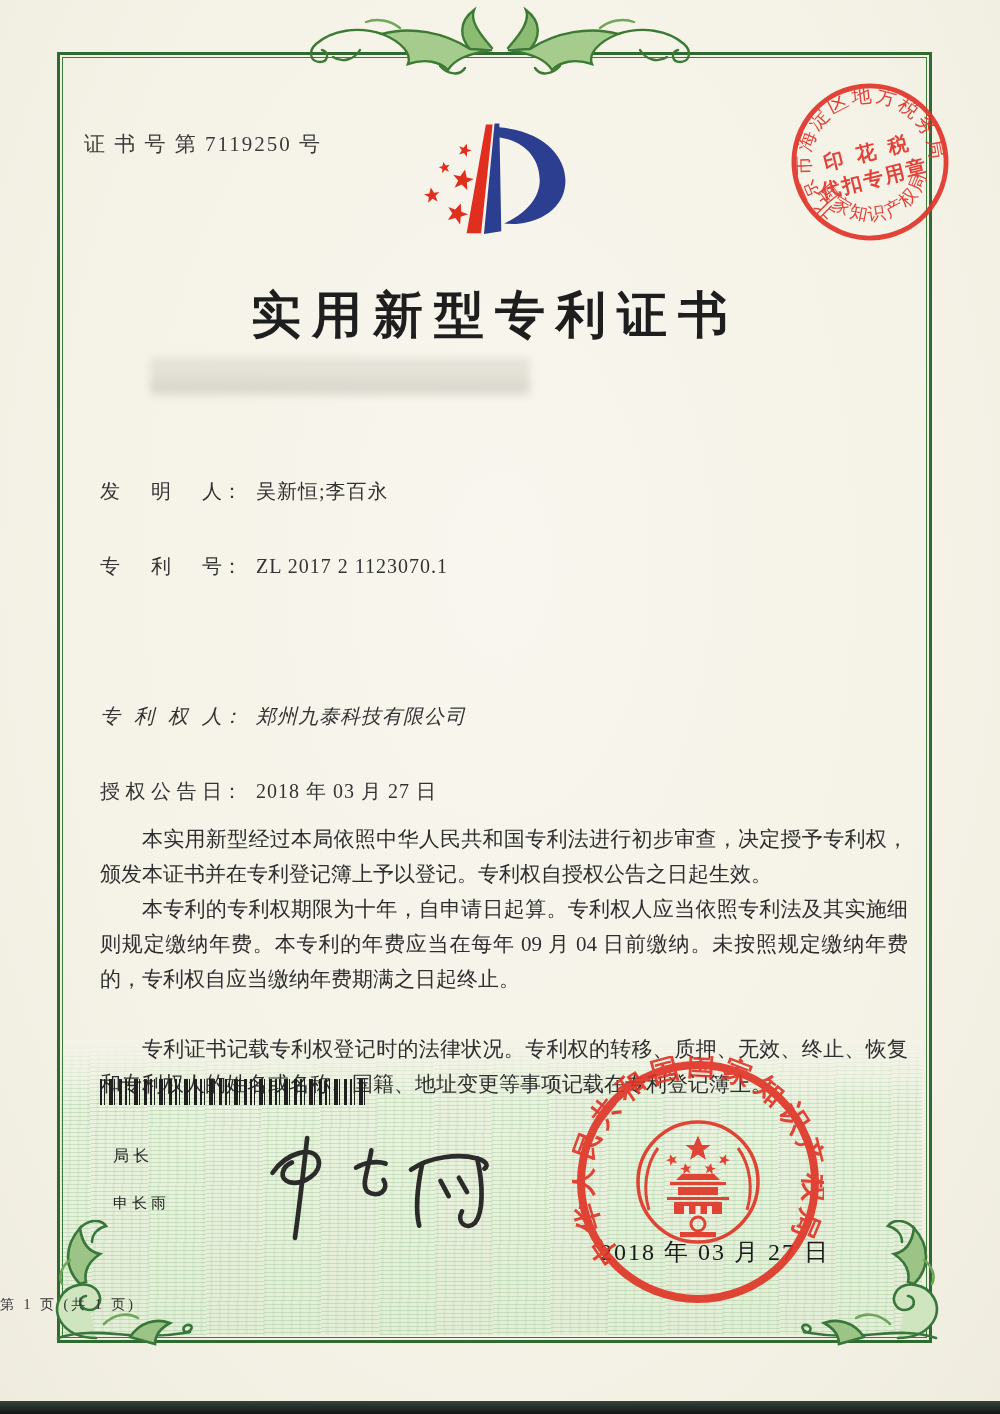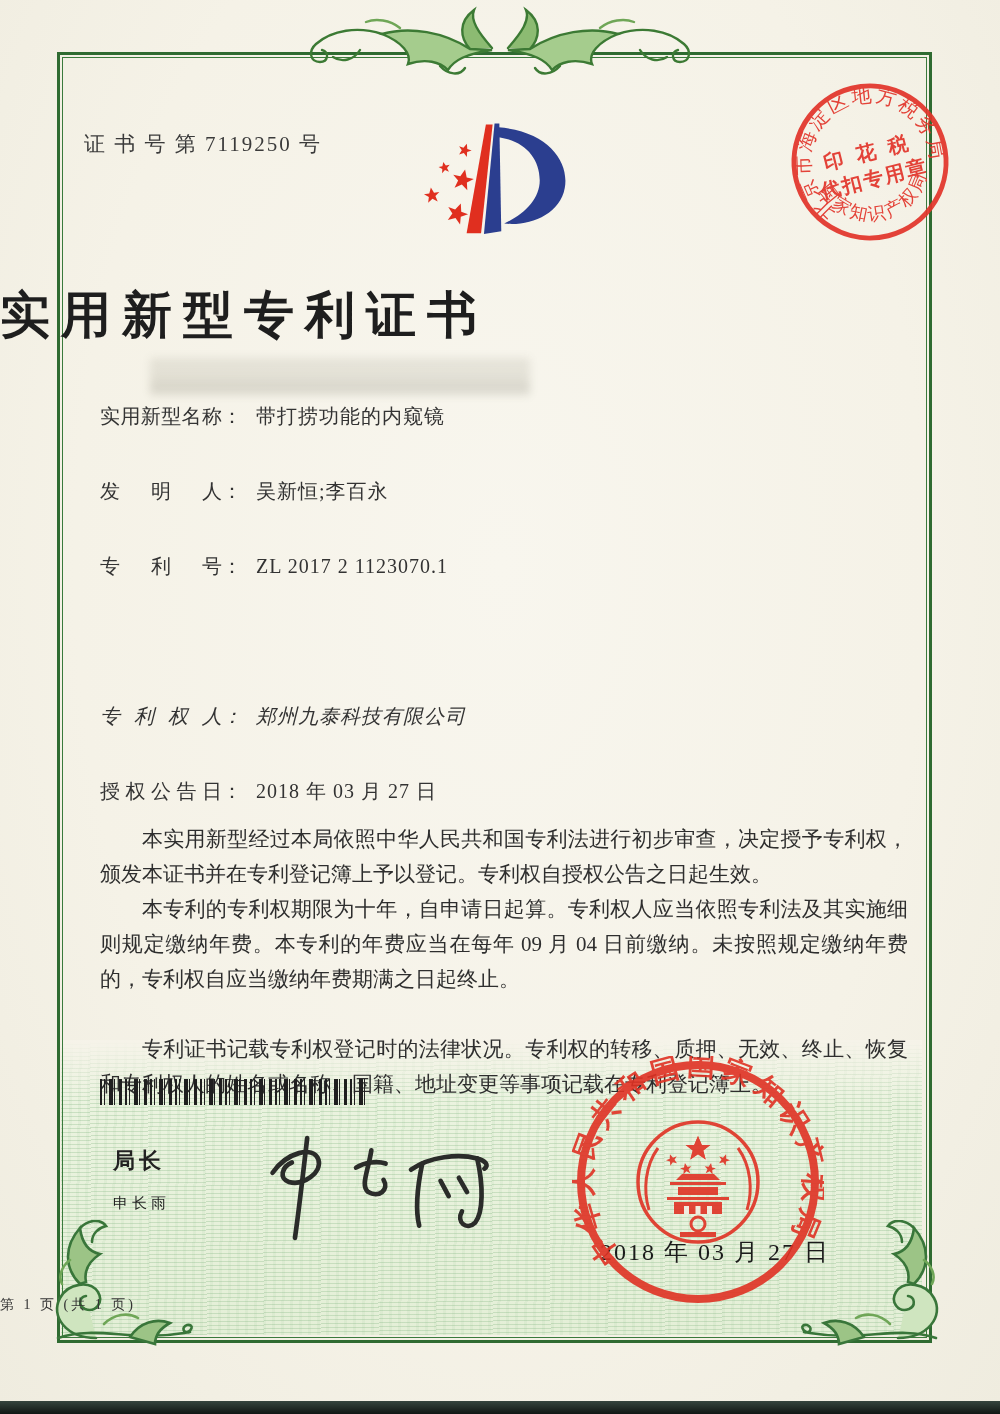--- a/index.html
+++ b/index.html
@@ -16,40 +16,40 @@
 
   
   .green-zone{position:absolute;left:61px;top:1040px;width:861px;height:295px;z-index:1;
       background:
         linear-gradient(180deg, rgba(246,243,233,1) 0%, rgba(246,243,233,0) 22%),
         repeating-linear-gradient(179deg, rgba(118,174,118,.28) 0 1px, rgba(118,174,118,0) 1px 4px),
         repeating-linear-gradient(91deg, rgba(140,190,140,.10) 0 3px, rgba(140,190,140,0) 3px 9px),
         linear-gradient(180deg,#ecf4e1,#e4efd7);}
 
   .cert-no{left:84px;top:130px;font-size:21px;letter-spacing:2px;color:#3a3a3a;z-index:4;}
-  .title{left:0;width:990px;top:282px;text-align:left;font-size:50px;font-weight:bold;
+  .title{left:0;width:990px;top:282px;text-align:center;font-size:50px;font-weight:bold;
          letter-spacing:11px;color:#1e1e1e;z-index:4;}
 
   .field-row{left:100px;width:740px;font-size:20px;color:#333;z-index:4;white-space:nowrap;}
   .f-label{display:inline-block;width:122px;text-align:justify;text-align-last:justify;}
   .f-colon{display:inline-block;margin-right:14px;}
   .f-value{letter-spacing:1px;}
 
   .body-par{position:absolute;left:100px;width:808px;font-size:21px;line-height:35px;
             text-align:justify;text-indent:2em;color:#2e2e2e;z-index:4;margin:0;}
 
   .barcode{left:100px;top:1079px;width:268px;height:26px;z-index:4;
      background:repeating-linear-gradient(90deg,
         #1f1f1f 0 2px, transparent 2px 4px,
         #1f1f1f 4px 5px, transparent 5px 9px,
         #1f1f1f 9px 13px, transparent 13px 14px,
         #1f1f1f 14px 15px, transparent 15px 19px,
         #1f1f1f 19px 22px, transparent 22px 25px);}
 
-  .officer-title{left:113px;top:1146px;font-size:22px;letter-spacing:4px;color:#222;z-index:4;font-weight:bold;}
+  .officer-title{left:113px;top:1146px;font-size:16px;letter-spacing:4px;color:#222;z-index:4;}
   .officer-name{left:113px;top:1194px;font-size:15px;letter-spacing:4px;color:#222;z-index:4;}
 
   .seal-date{left:600px;top:1236px;font-size:24px;letter-spacing:2px;color:#1b1b1b;z-index:4;white-space:nowrap;}
   .footer{left:0;width:912px;top:1296px;text-align:left;font-size:14px;letter-spacing:3px;color:#333;z-index:4;}
 
   .smudge{left:150px;top:358px;width:380px;height:38px;z-index:2;opacity:.30;filter:blur(4px);
      background:linear-gradient(180deg, rgba(130,128,110,.5) 0 40%, rgba(90,88,70,.65) 85%, rgba(130,128,110,.3));}
 
   .scan-edge{left:0;top:1401px;width:1000px;height:13px;z-index:6;
      background:linear-gradient(180deg,#36453e,#101613);}
@@ -142,23 +142,20 @@
       <text font-size="18" letter-spacing="2">
         <textPath href="#taxBot">国家知识产权局</textPath>
       </text>
       <text x="0" y="-3" text-anchor="middle" font-size="20" letter-spacing="4" font-weight="bold">印 花 税</text>
       <text x="0" y="24" text-anchor="middle" font-size="20" letter-spacing="2" font-weight="bold">代扣专用章</text>
     </g>
   </svg>
 
   <div class="abs title">实用新型专利证书</div>
 
-  <div class="abs field-row" style="top:403px;">
-    <span class="f-label">实用新型名称</span><span class="f-colon">：</span><span class="f-value">带打捞功能的内窥镜</span>
-  </div>
   <div class="abs field-row" style="top:478px;">
     <span class="f-label">发明人</span><span class="f-colon">：</span><span class="f-value">吴新恒;李百永</span>
   </div>
   <div class="abs field-row" style="top:553px;">
     <span class="f-label">专利号</span><span class="f-colon">：</span><span class="f-value">ZL 2017 2 1123070.1</span>
   </div>
   <div class="abs field-row" style="top:703px;font-style:italic;">
     <span class="f-label">专利权人</span><span class="f-colon">：</span><span class="f-value">郑州九泰科技有限公司</span>
   </div>
   <div class="abs field-row" style="top:778px;">

